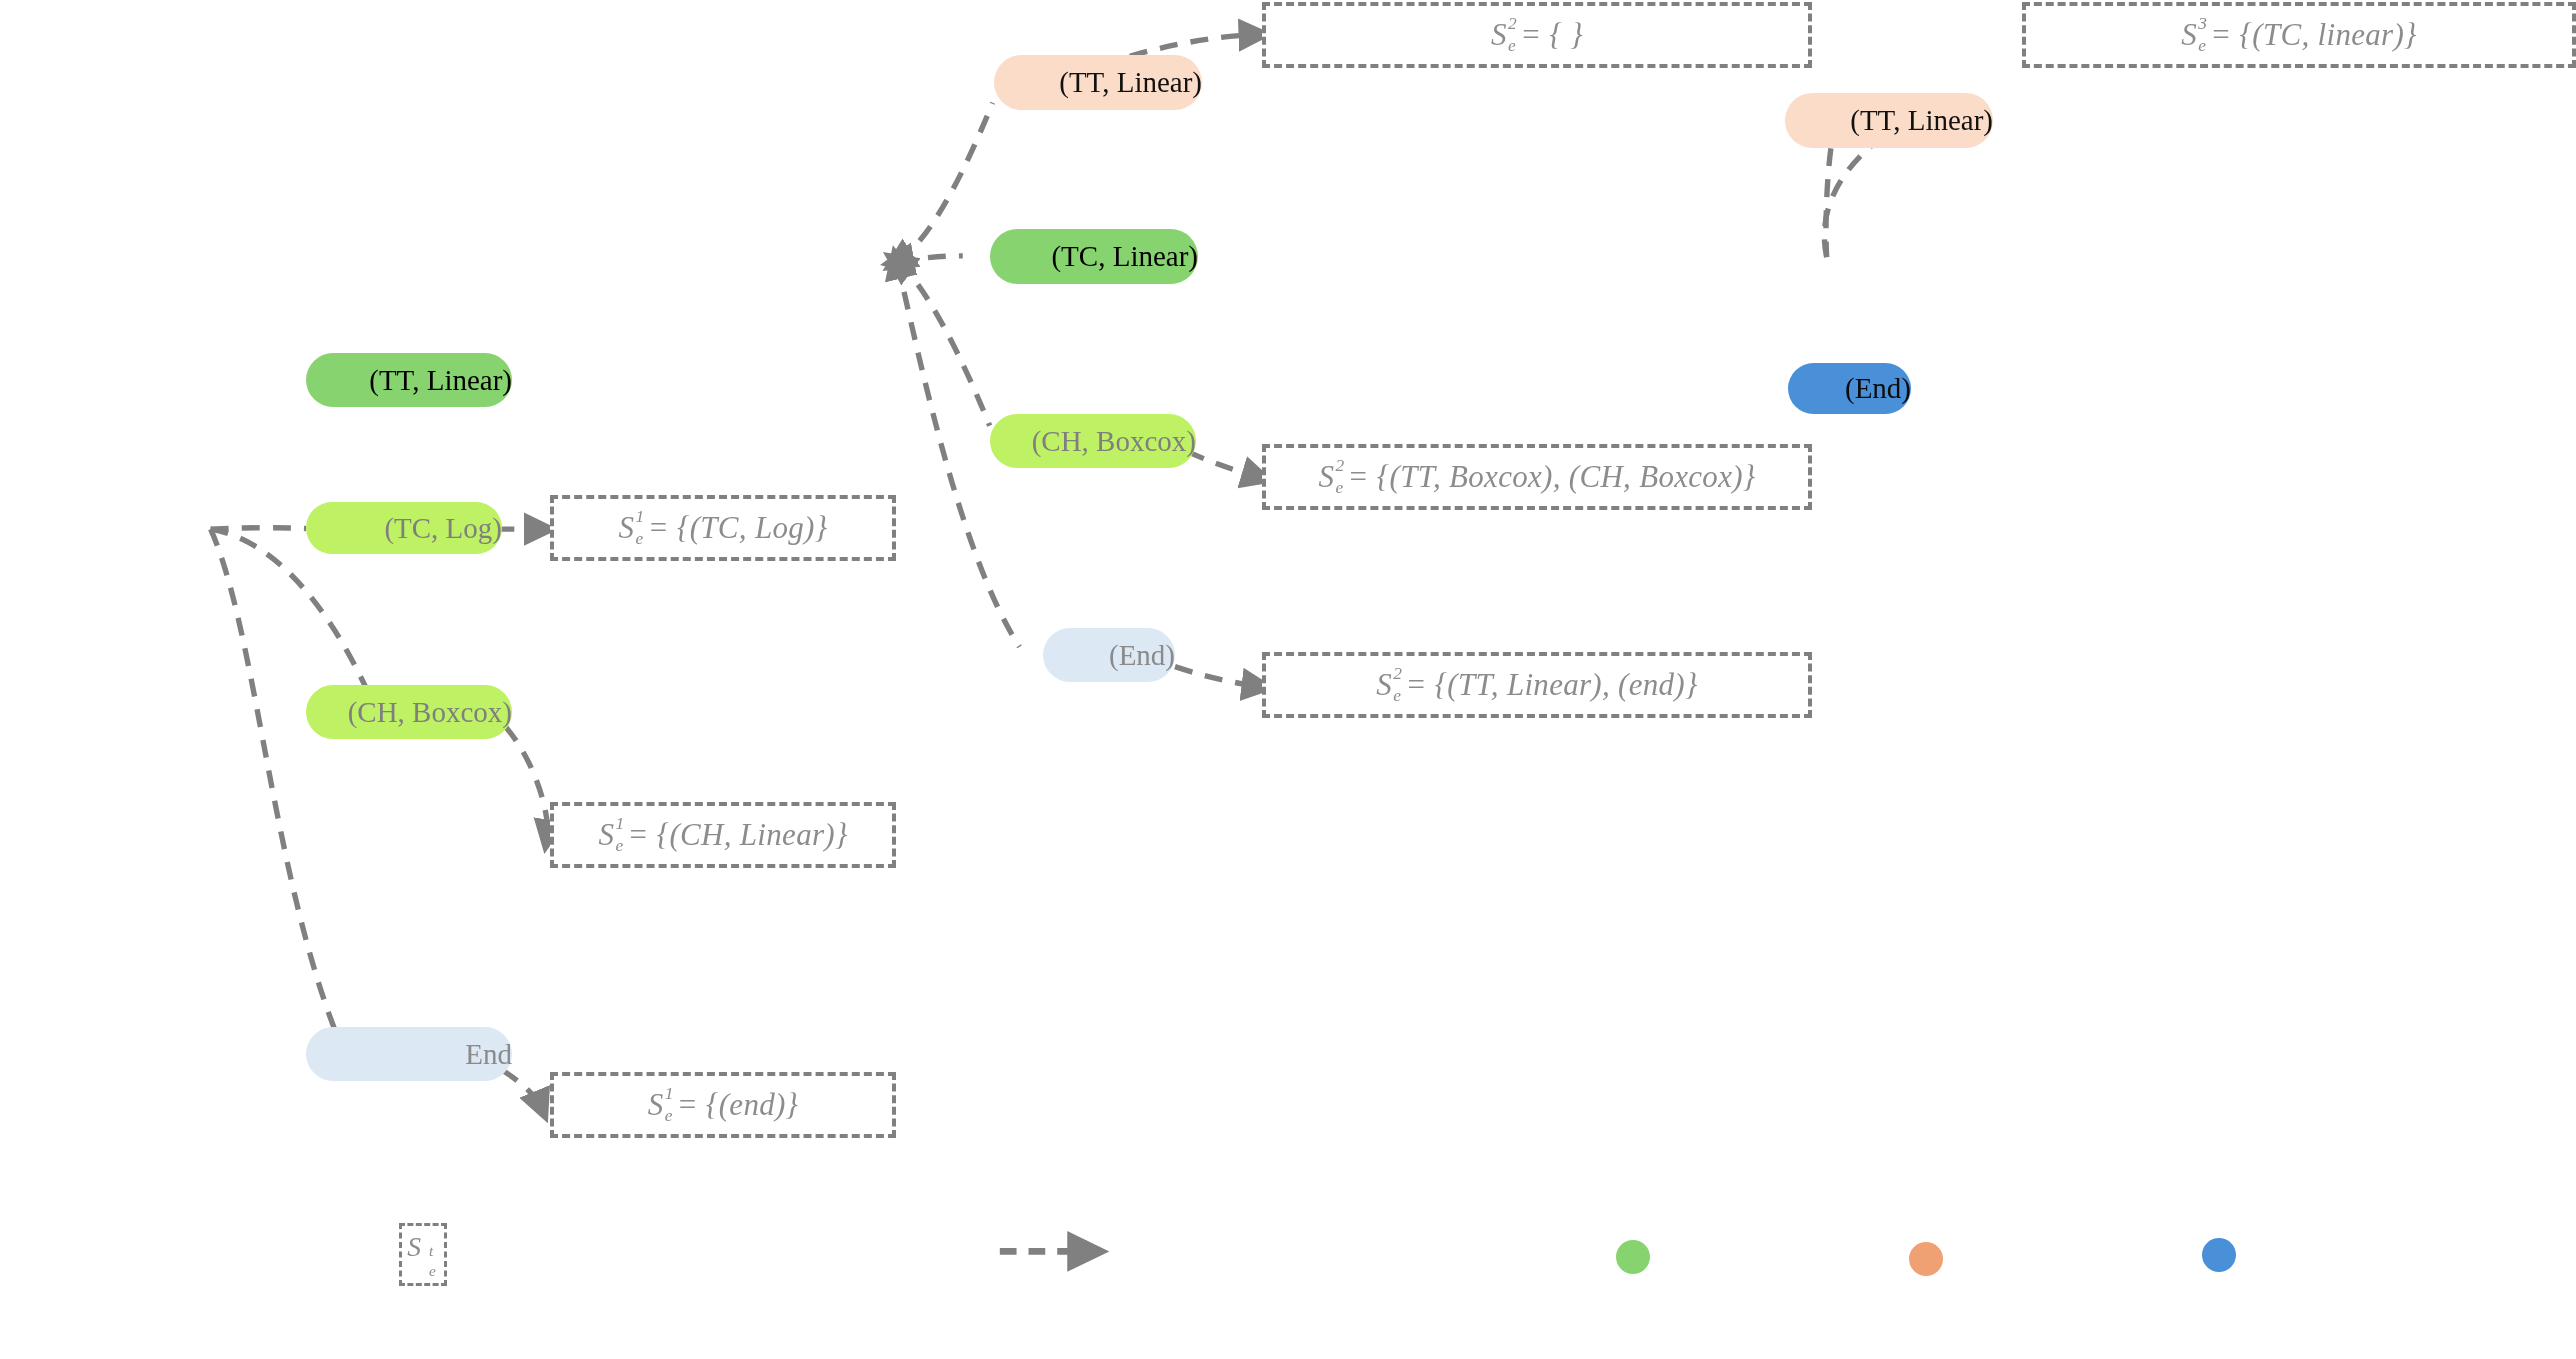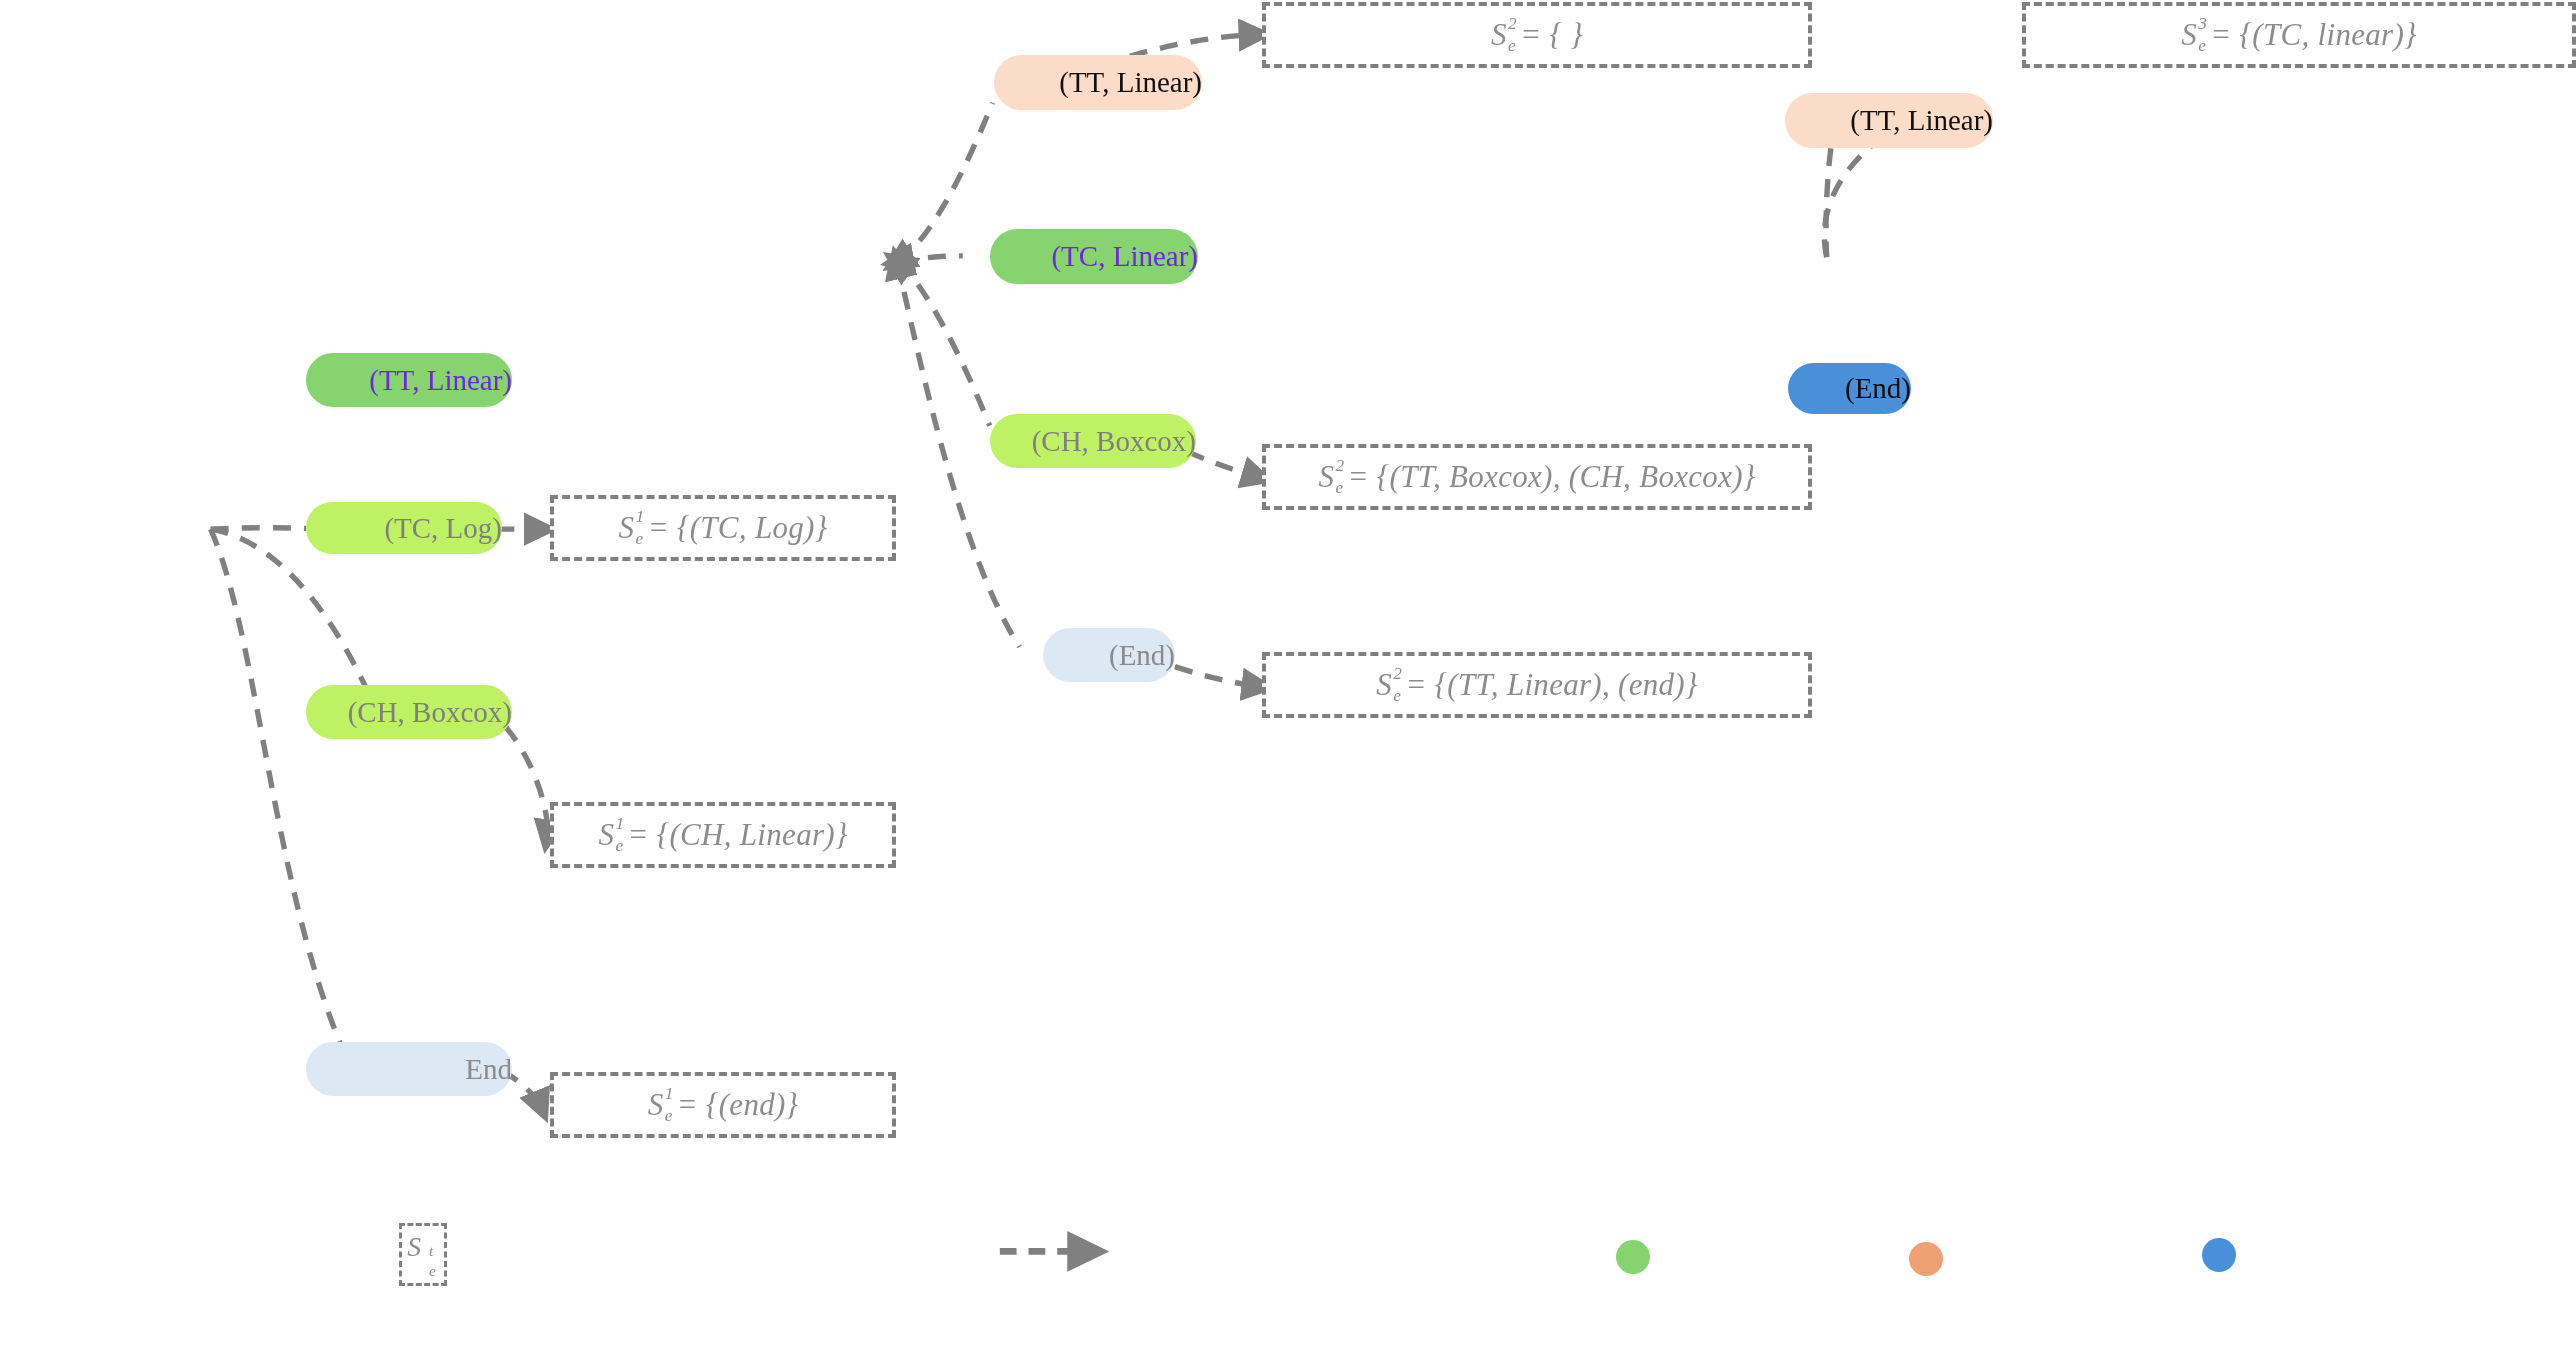--- a/index.html
+++ b/index.html
@@ -16,21 +16,21 @@
   .pill{
     position:absolute;
     display:flex;align-items:center;justify-content:flex-end;
     border-radius:5979px;
     white-space:nowrap;
     line-height:1;
     box-sizing:border-box;
   }
   .pill .plabel{display:block;}
 
-  .pill.bright-green{background:#87d36f;color:#6d28d9;font-family:Liberation Serif, serif;}
+  .pill.bright-green{background:#87d36f;color:#000000;font-family:Liberation Serif, serif;}
   .pill.pale-green  {background:#bef264;color:#7f7f7f;}
   .pill.bright-peach{background:#fadcc8;color:#111111;}
   .pill.pale-blue   {background:#dde8f5;color:#8a8a8a;}
   .pill.bright-blue {background:#4a90d9;color:#0b0b0b;}
 
   .pill.italic .plabel{}
 
   
   .sbox{
     position:absolute;
@@ -122,21 +122,21 @@
   </div>
 
   <div class="pill pale-green" style="left:306px;top:502px;width:196px;height:52px;font-size:29px;">
     <span class="plabel">(TC, Log)</span>
   </div>
 
   <div class="pill pale-green" style="left:306px;top:685px;width:206px;height:54px;font-size:29px;">
     <span class="plabel">(CH, Boxcox)</span>
   </div>
 
-  <div class="pill pale-blue italic" style="left:306px;top:1027px;width:206px;height:54px;font-size:29px;margin-top:15px;">
+  <div class="pill pale-blue italic" style="left:306px;top:1027px;width:206px;height:54px;font-size:29px;">
     <span class="plabel">End</span>
   </div>
 
   <div class="pill bright-peach" style="left:994px;top:55px;width:208px;height:55px;font-size:29px;">
     <span class="plabel">(TT, Linear)</span>
   </div>
 
   <div class="pill bright-green" style="left:990px;top:229px;width:208px;height:55px;font-size:29px;">
     <span class="plabel">(TC, Linear)</span>
   </div>

